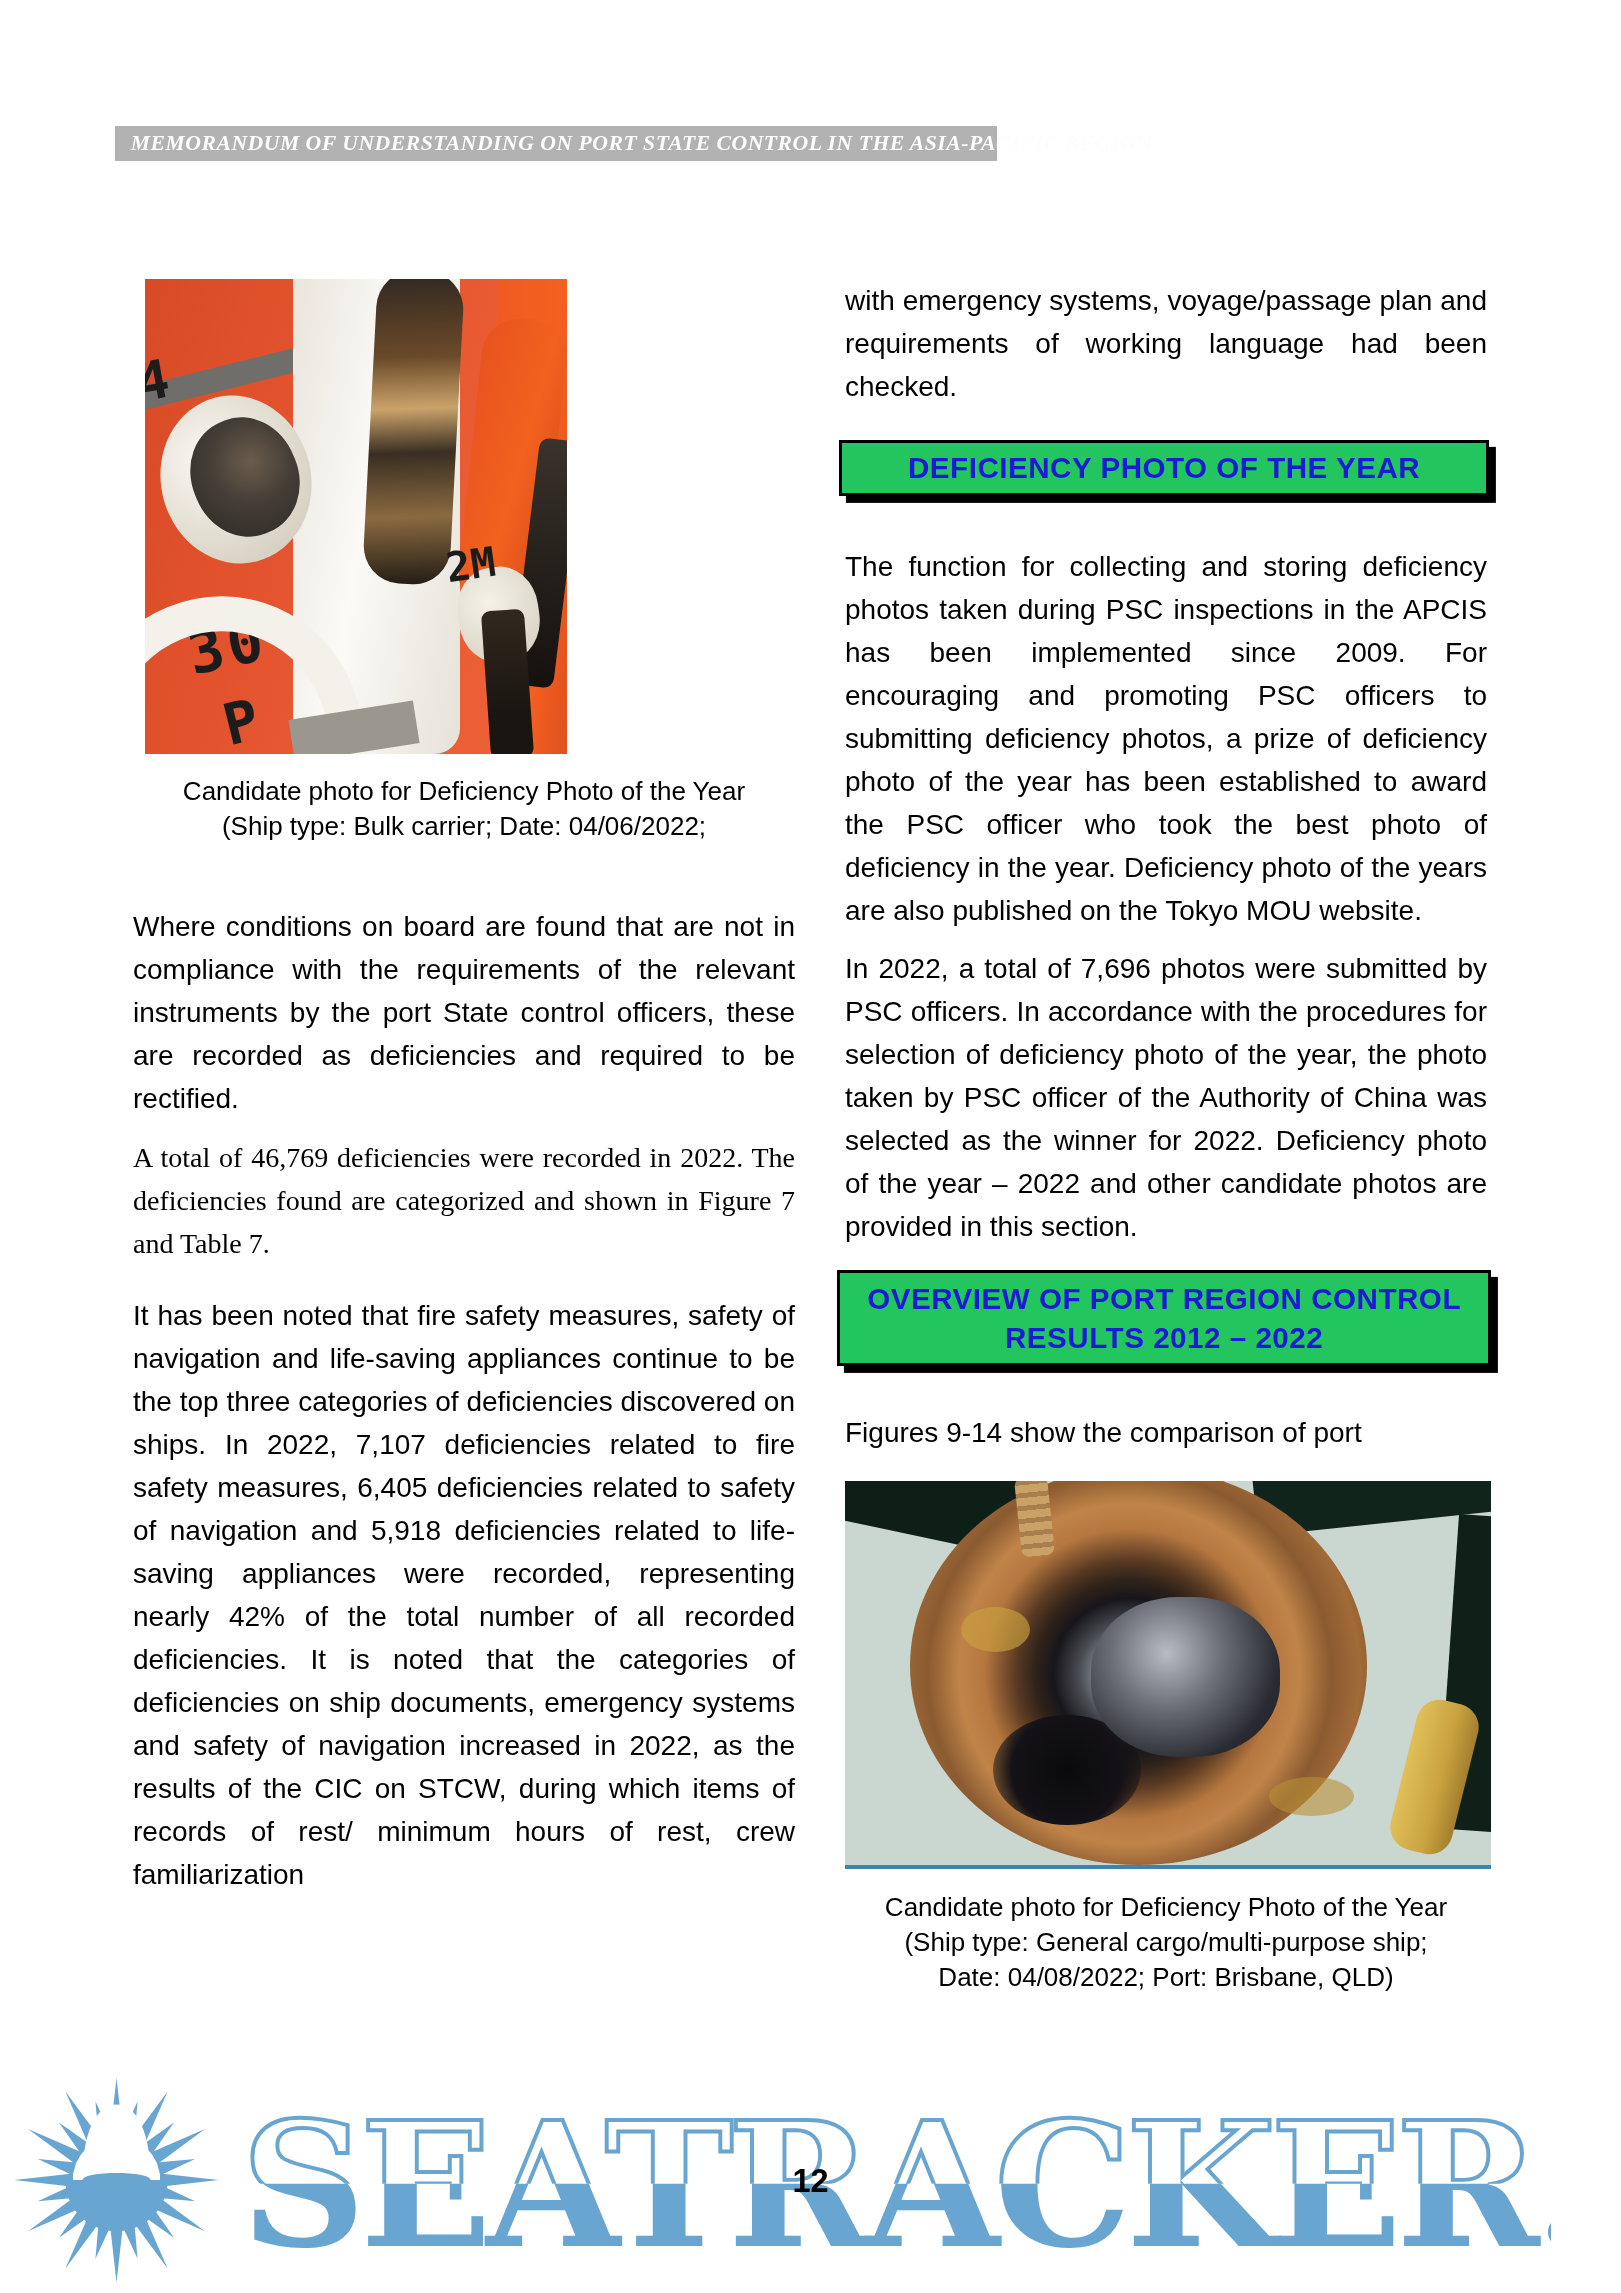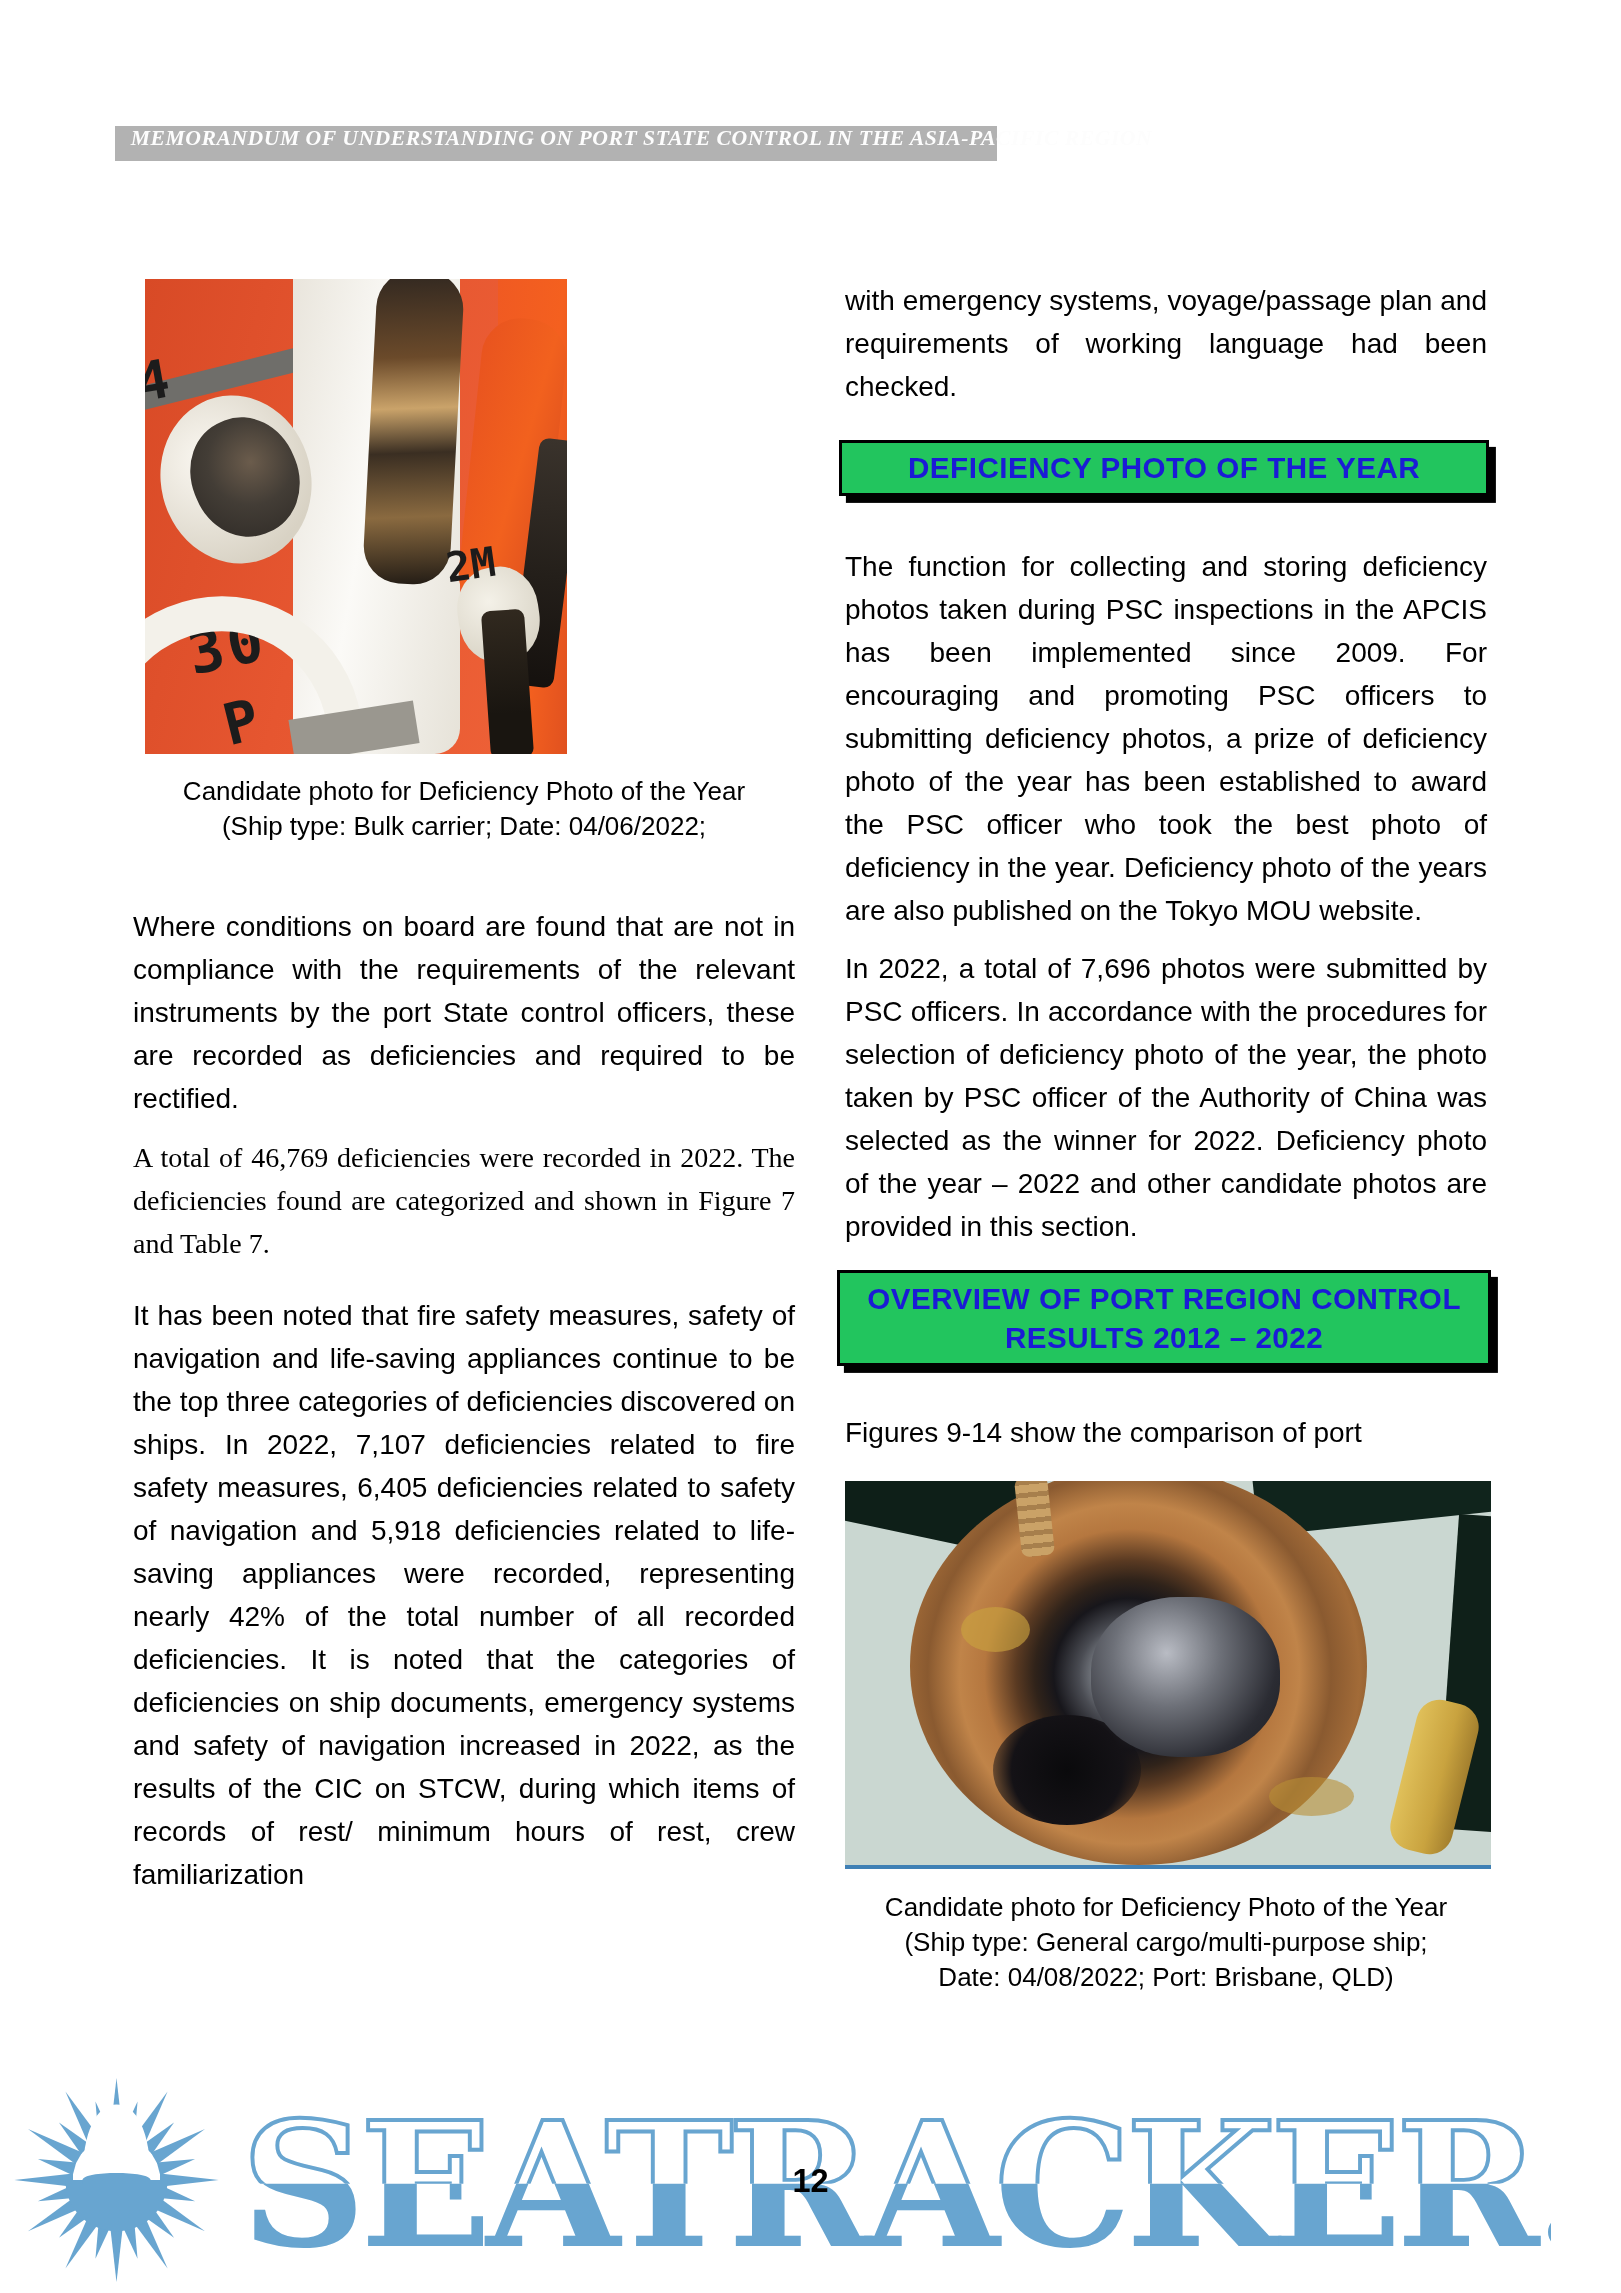--- a/index.html
+++ b/index.html
@@ -3,21 +3,21 @@
 <meta charset="utf-8">
 <style>
   html,body{margin:0;padding:0;background:#ffffff;}
   #page{
     position:relative;width:1621px;height:2293px;background:#fff;
     font-family:"Liberation Sans",sans-serif;color:#000;overflow:hidden;
   }
   
   .header-bar{
     position:absolute;left:115px;top:126px;width:882px;height:35px;
-    background:#b2b2b2;display:flex;padding-left:15.8px;box-sizing:border-box;
+    background:#b2b2b2;display:flex;align-items:center;padding-left:15.8px;box-sizing:border-box;
   }
   .header-title{
     font-family:"Liberation Serif",serif;font-style:italic;font-weight:bold;
     font-size:21.7px;color:#fdfdfd;letter-spacing:0.5px;white-space:nowrap;
   }
   
   .col{position:absolute;top:279px;z-index:2;}
   #left-col{left:133px;width:662px;}
   #right-col{left:845px;width:642px;}
   .para{

